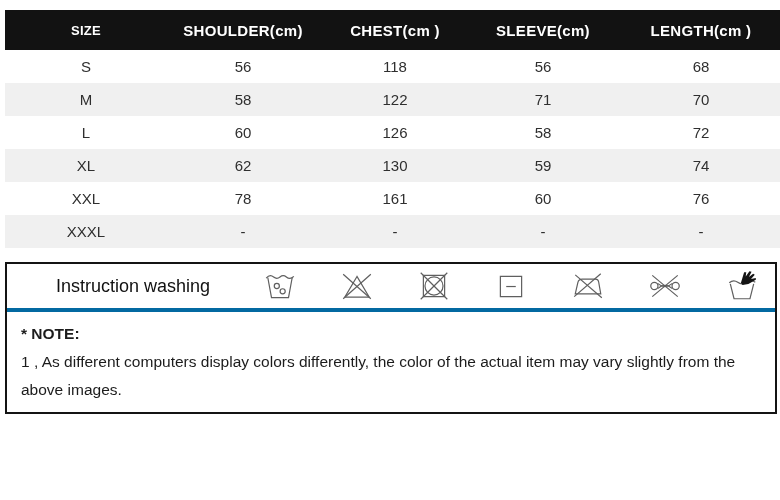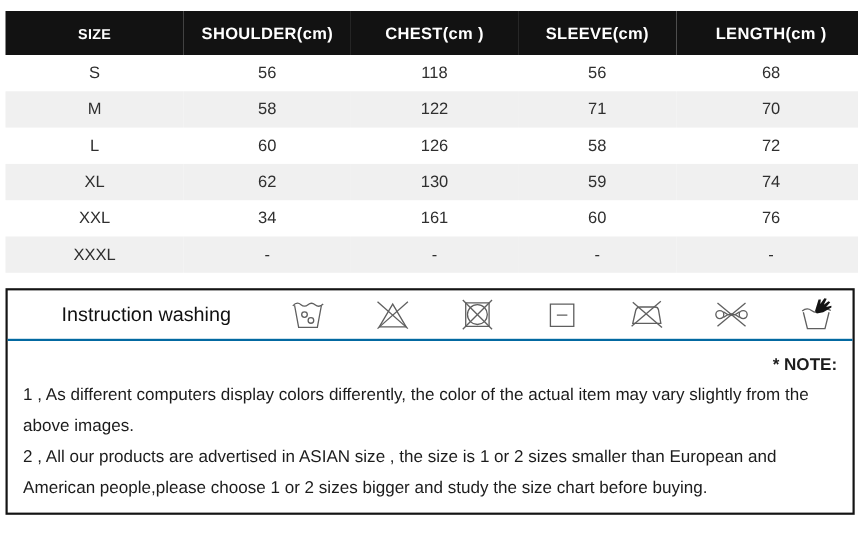--- a/index.html
+++ b/index.html
@@ -39,21 +39,21 @@
   .care-box {
     width:768px;
     margin:14px 0 0 5px;
     border:2px solid #141414;
     box-sizing:content-box;
   }
   .care-row {
     display:flex;
     align-items:center;
     height:44px;
-    border-bottom:2px solid #0369a1;
+    border-bottom:4px solid #0369a1;
   }
   .care-label {
     width:252px;
     text-align:center;
     font-size:18px;
     color:#111111;
   }
   .care-icons {
     flex:1;
     display:flex;
@@ -64,21 +64,21 @@
   .care-icon { width:34px; height:34px; display:block; }
   .care-icon * { vector-effect:non-scaling-stroke; }
 
   
   .notes {
     padding:8px 14px 8px 14px;
     font-size:15.5px;
     line-height:28px;
     color:#1c1c1c;
   }
-  .notes-title { font-weight:700;text-align:right; }
+  .notes-title { font-weight:700; }
   .note-line { margin:0; }
 </style>
 </head>
 <body>
 
 <div class="page">
 
   <table class="size-table">
     <thead>
       <tr>
@@ -113,21 +113,21 @@
       </tr>
       <tr>
         <td>XL</td>
         <td>62</td>
         <td>130</td>
         <td>59</td>
         <td>74</td>
       </tr>
       <tr>
         <td>XXL</td>
-        <td>34</td>
+        <td>78</td>
         <td>161</td>
         <td>60</td>
         <td>76</td>
       </tr>
       <tr>
         <td>XXXL</td>
         <td>-</td>
         <td>-</td>
         <td>-</td>
         <td>-</td>
@@ -185,17 +185,16 @@
           <path d="M4 13 Q8 9.5 12 12.5 Q16 15.5 20 12.5 Q24 9.5 28.5 12.5"></path>
           <path d="M15 13 L18 3 L20 3 L19.5 7 L23 2 L25 2.5 L22.5 7.5 L26.5 4.5 L28 5.5 L24.5 9.5 L29 8.5 L29 10 L22 14 L16.5 15 Z" fill="#141414" stroke="none"></path>
         </svg>
 
       </div>
     </div>
 
     <div class="notes">
       <p class="note-line notes-title">* NOTE:</p>
       <p class="note-line">1 , As different computers display colors differently, the color of the actual item may vary slightly from the above images.</p>
-      <p class="note-line">2 , All our products are advertised in ASIAN size , the size is 1 or 2 sizes smaller than European and American people,please choose 1 or 2 sizes bigger and study the size chart before buying.</p>
     </div>
   </div>
 
 </div>
 
 </body></html>

